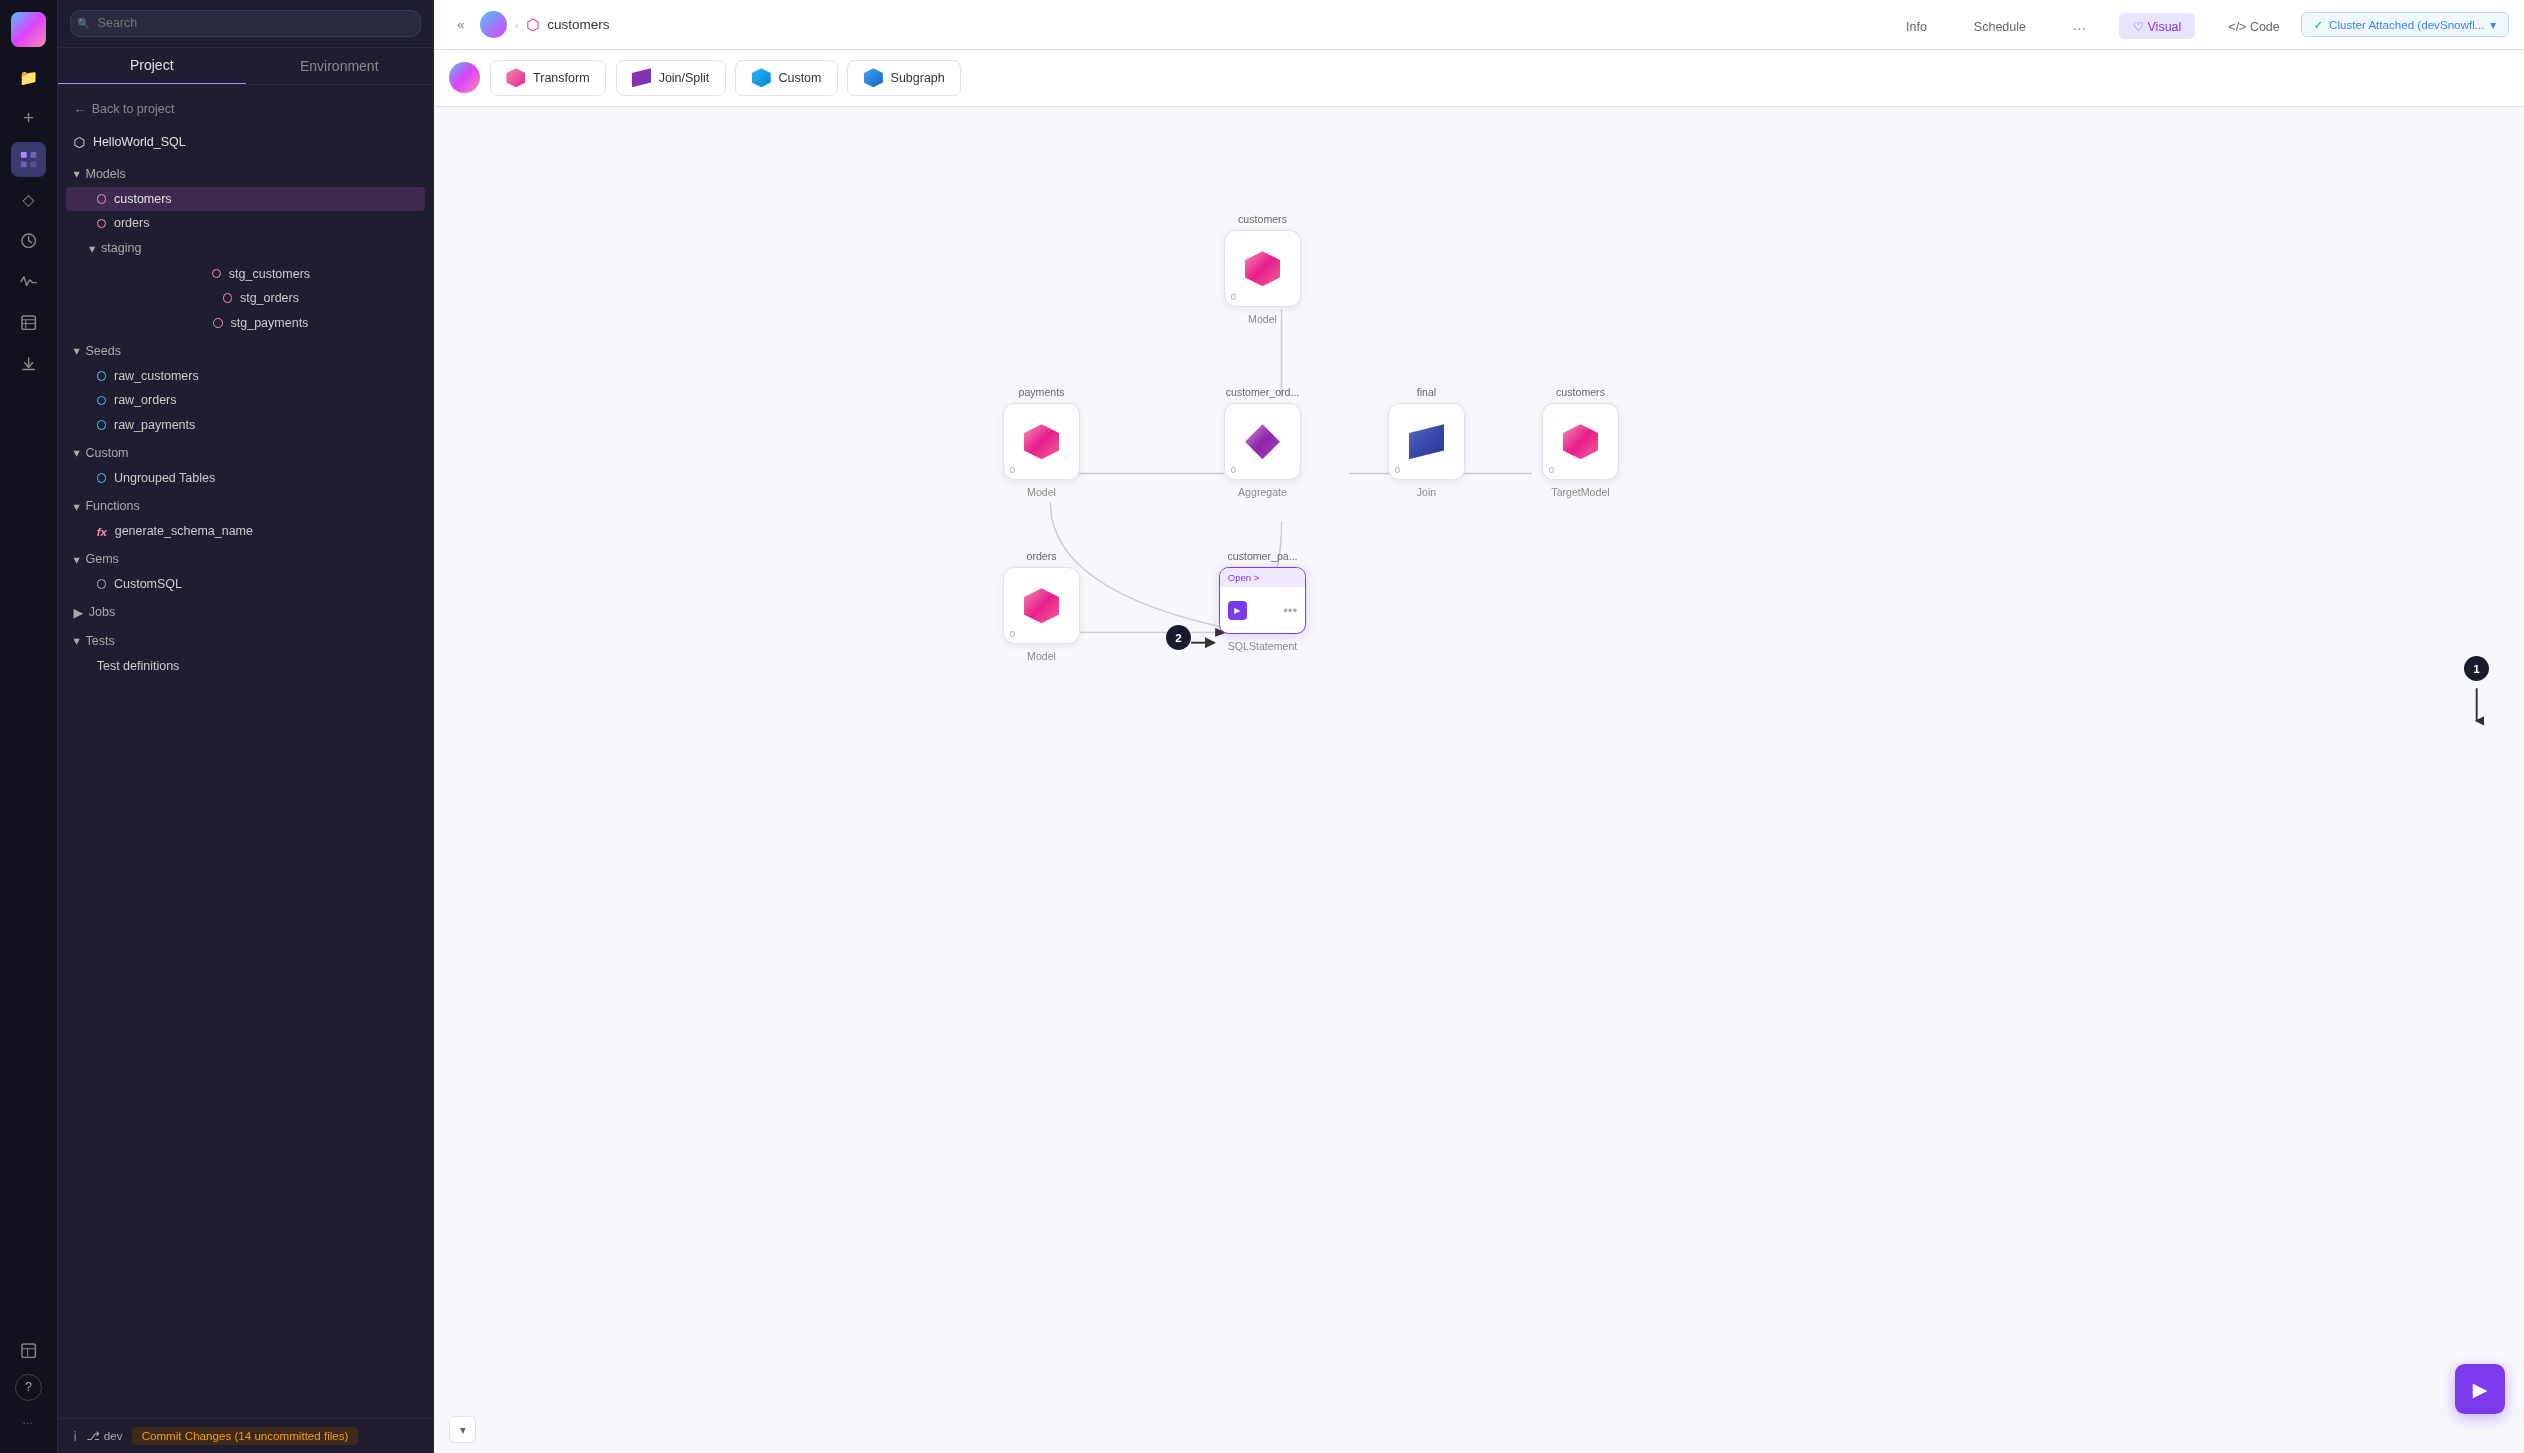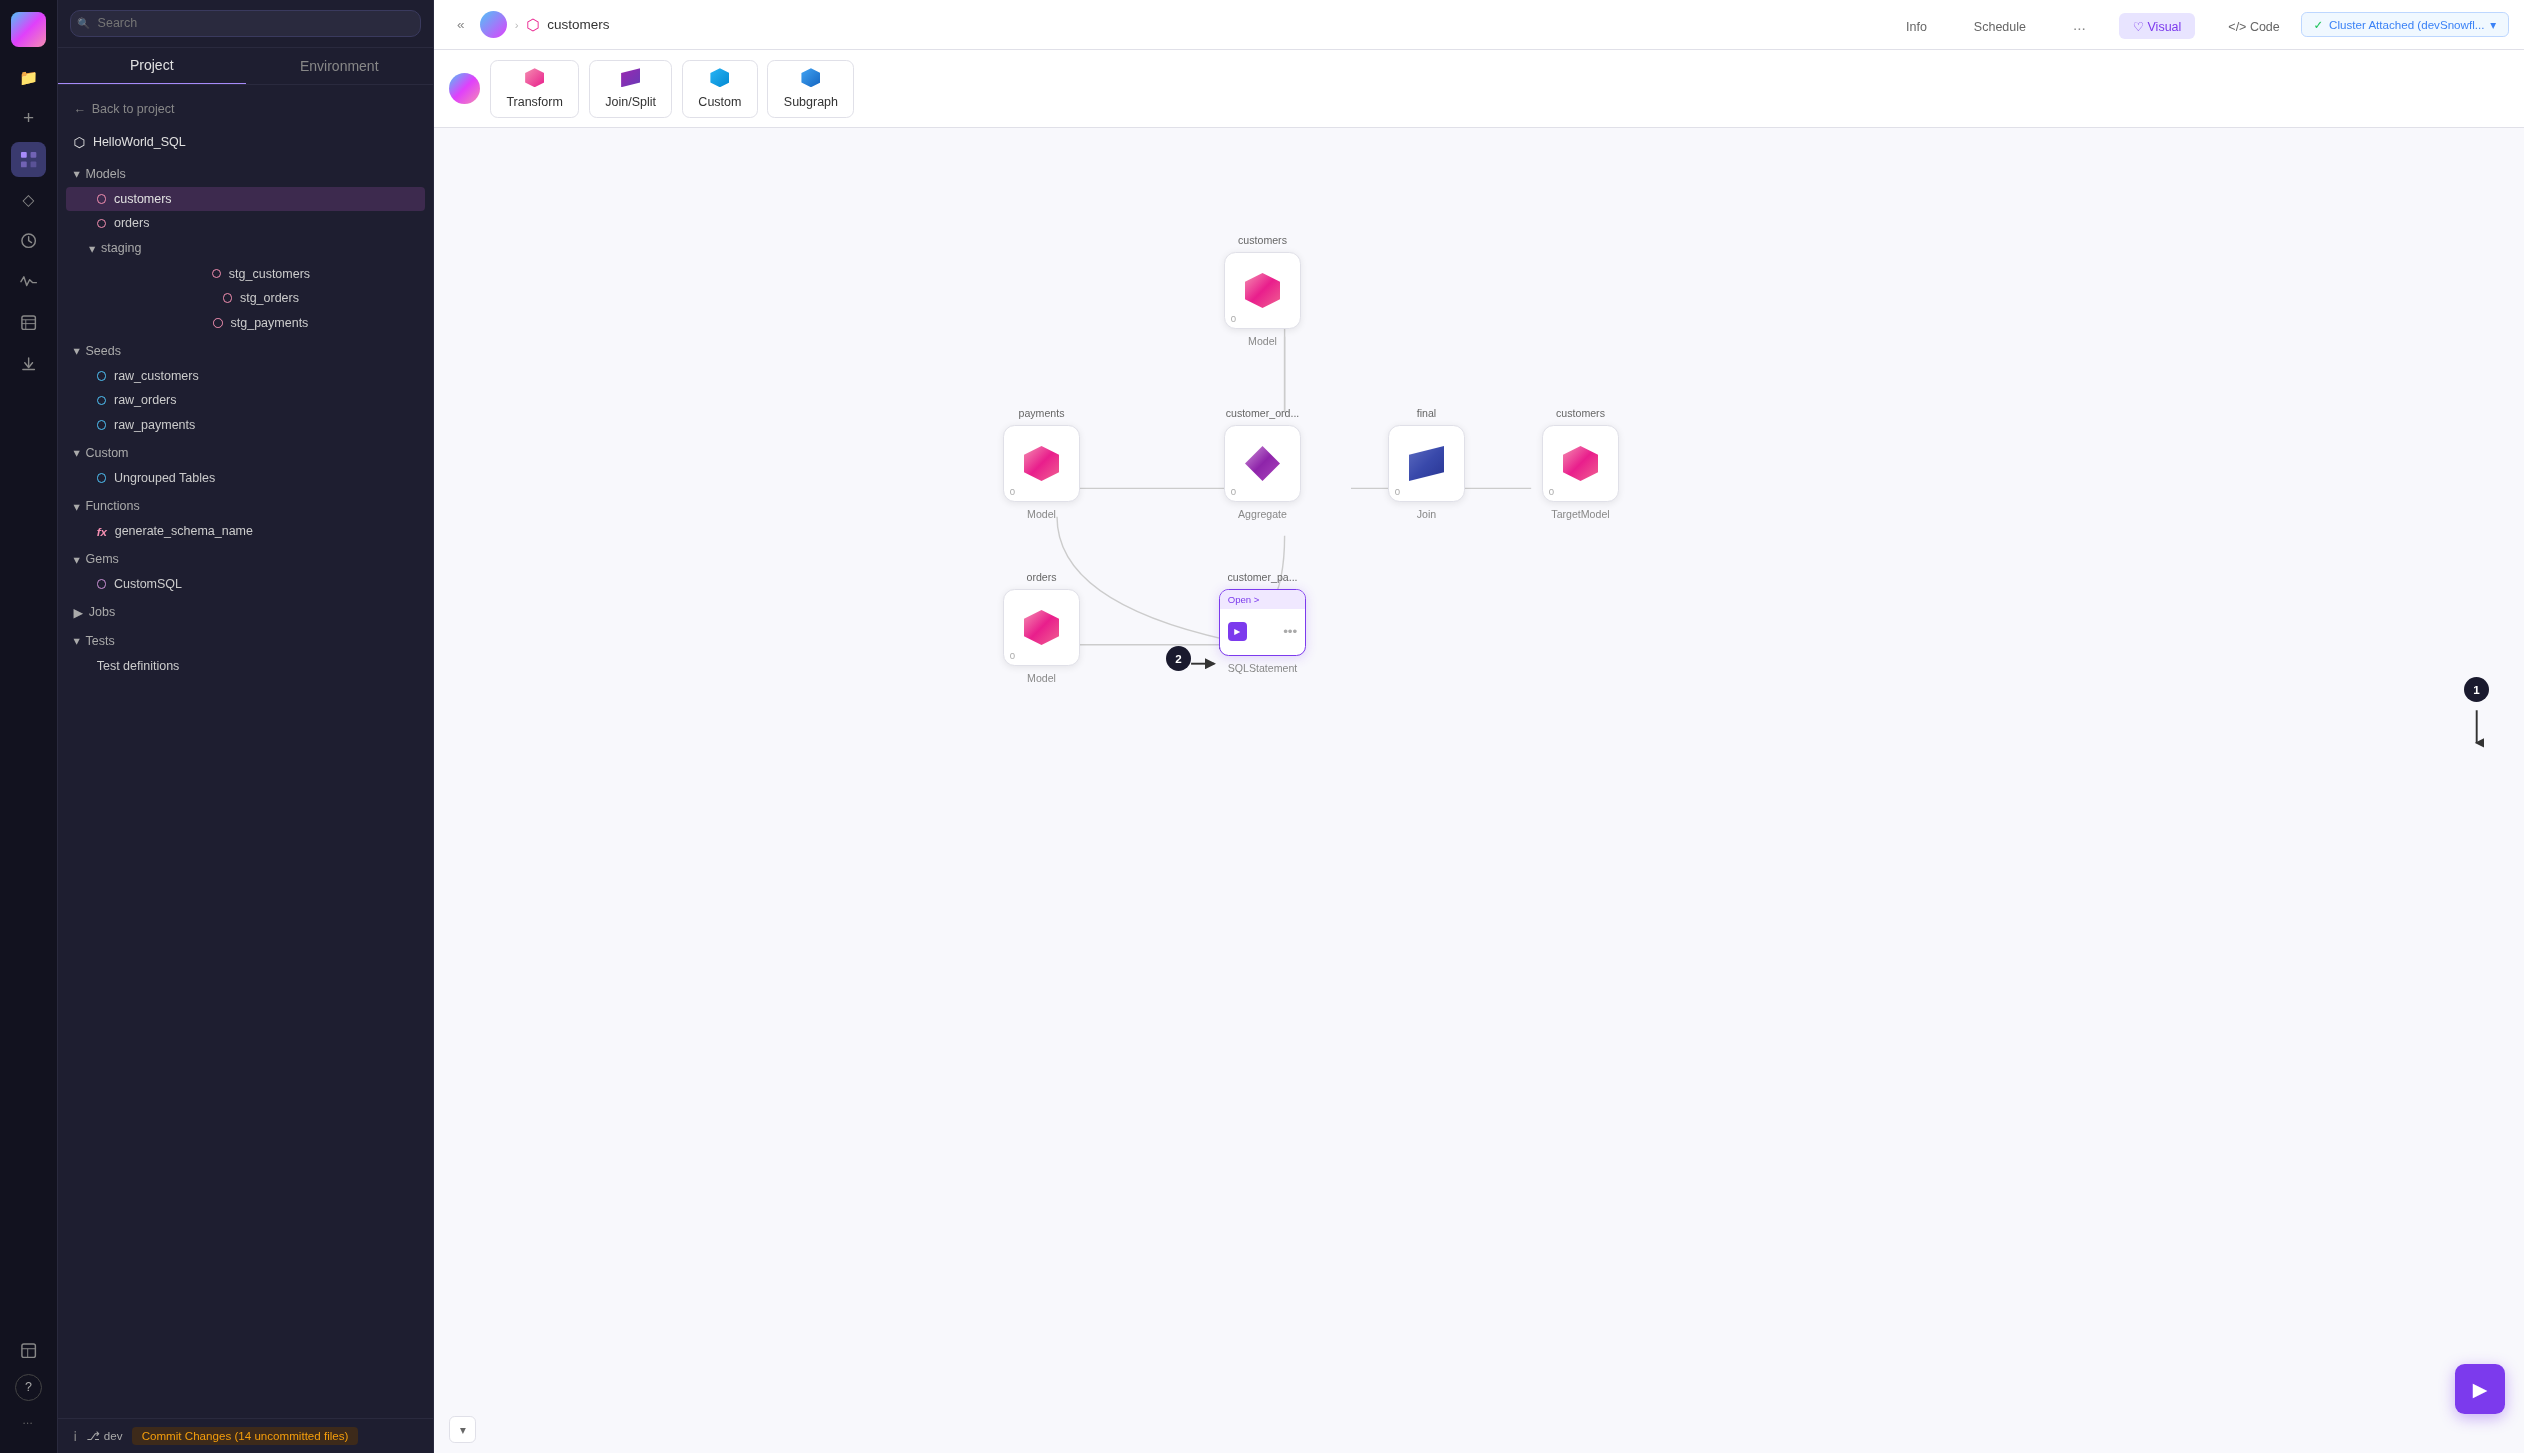--- a/index.html
+++ b/index.html
@@ -263,21 +263,20 @@
       align-items: center;
       gap: 7.7px;
       padding: 7.7px 15.4px;
       border-radius: 7.7px;
       border: 1px solid #e0e0e8;
       background: #fff;
       cursor: pointer;
       font-size: 12.5px;
       color: #333;
       font-weight: 500;
-      flex-direction: column;
     }
 
     
     .canvas {
       flex: 1;
       position: relative;
       overflow: hidden;
       background: #f8f8fc;
     }
 

